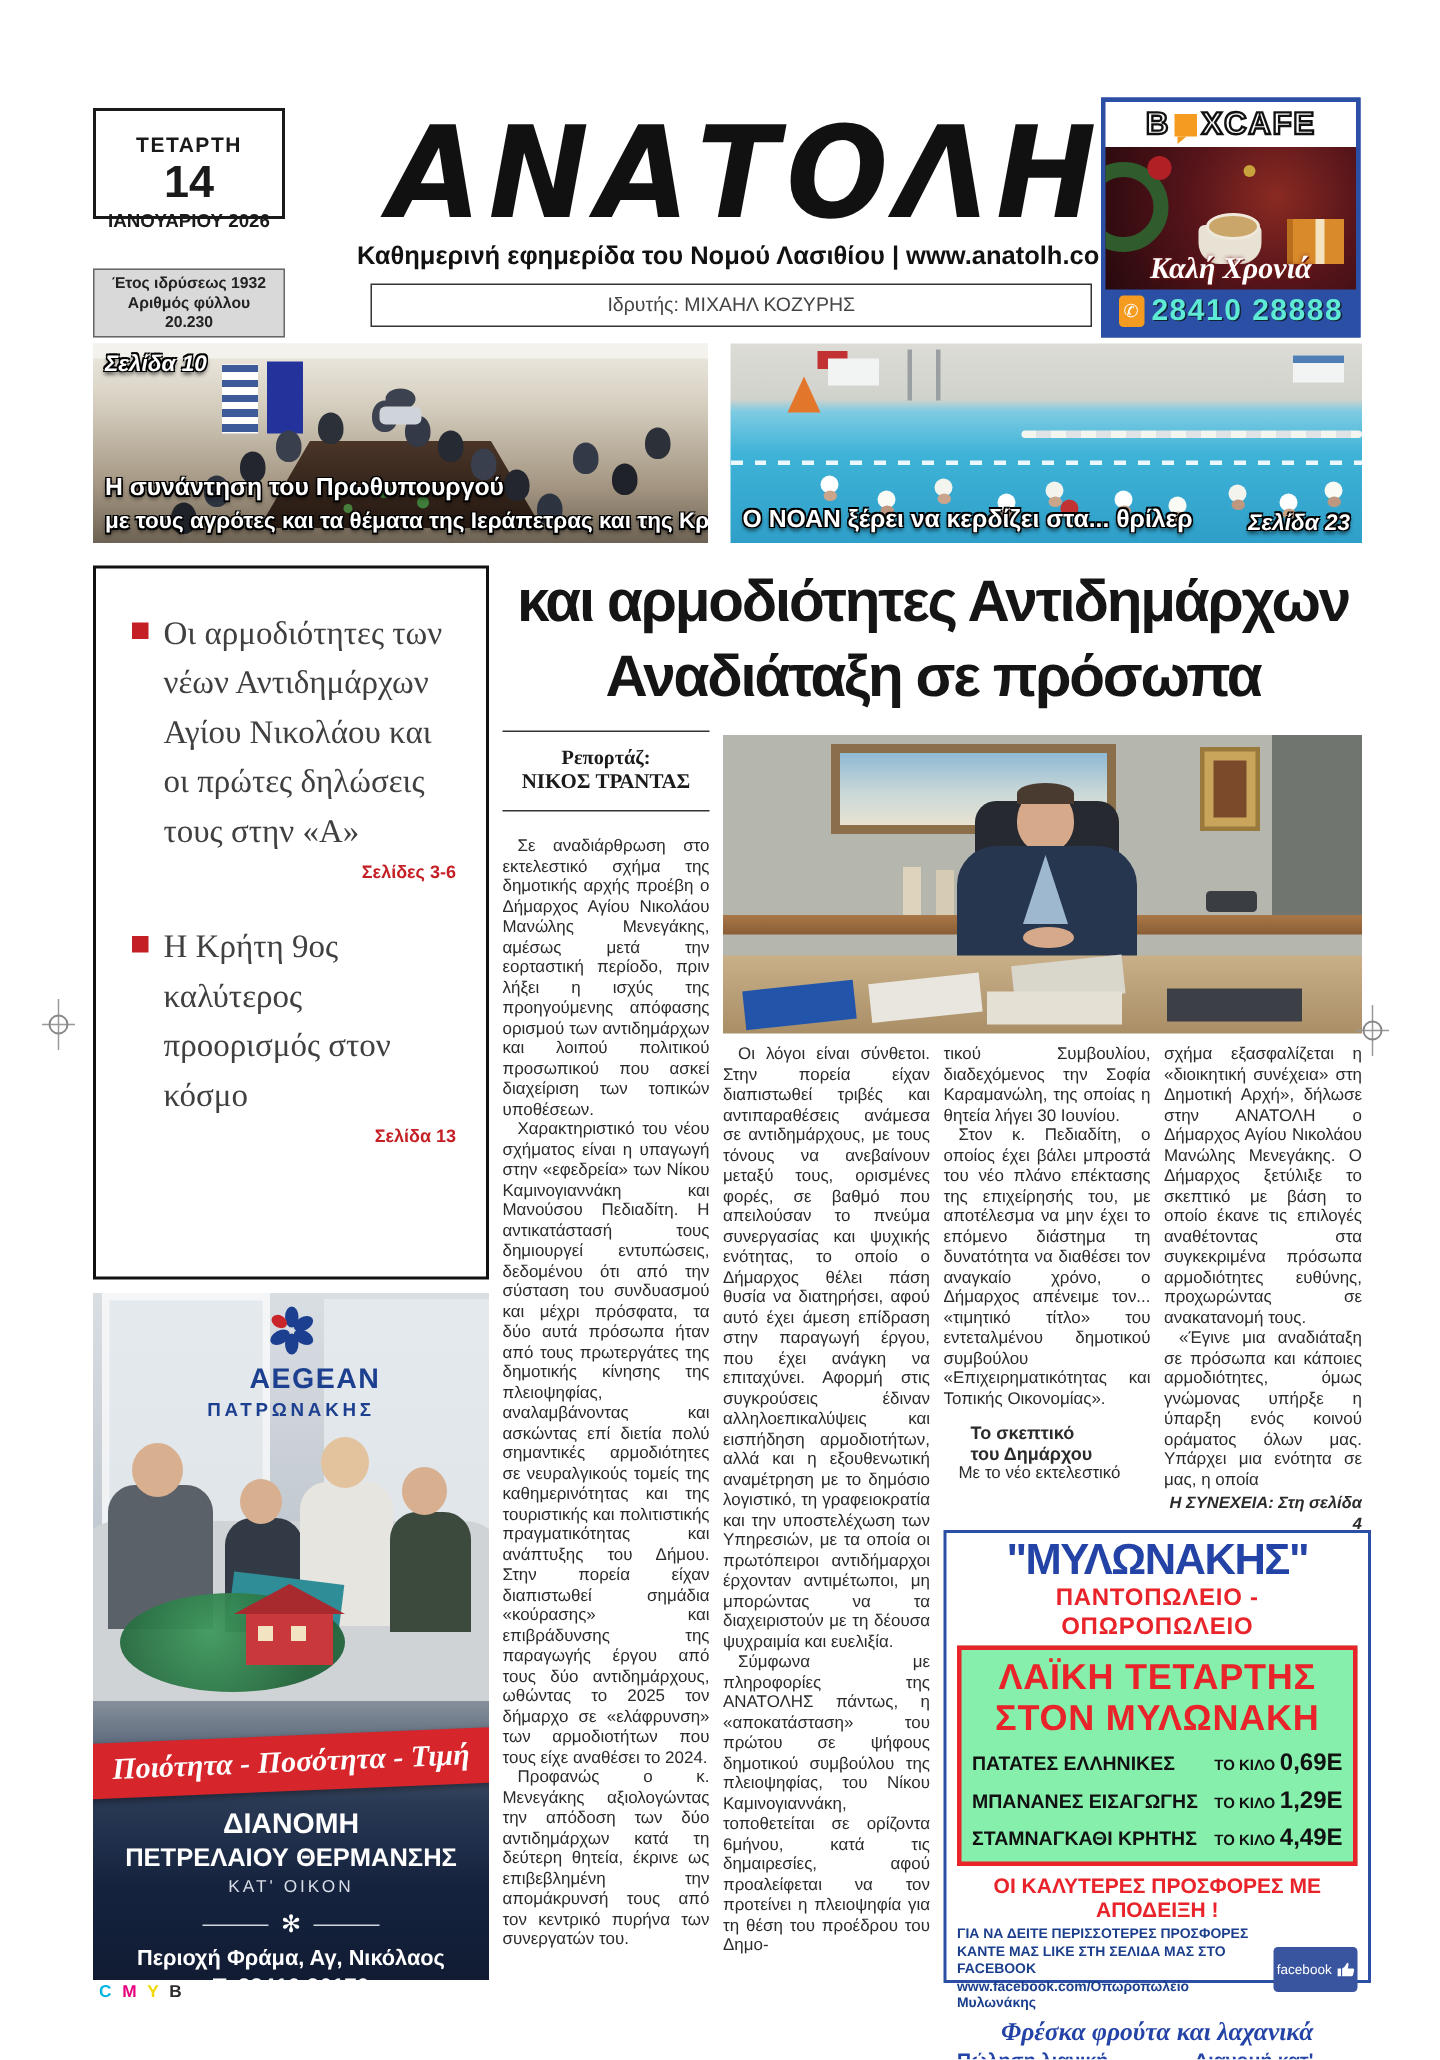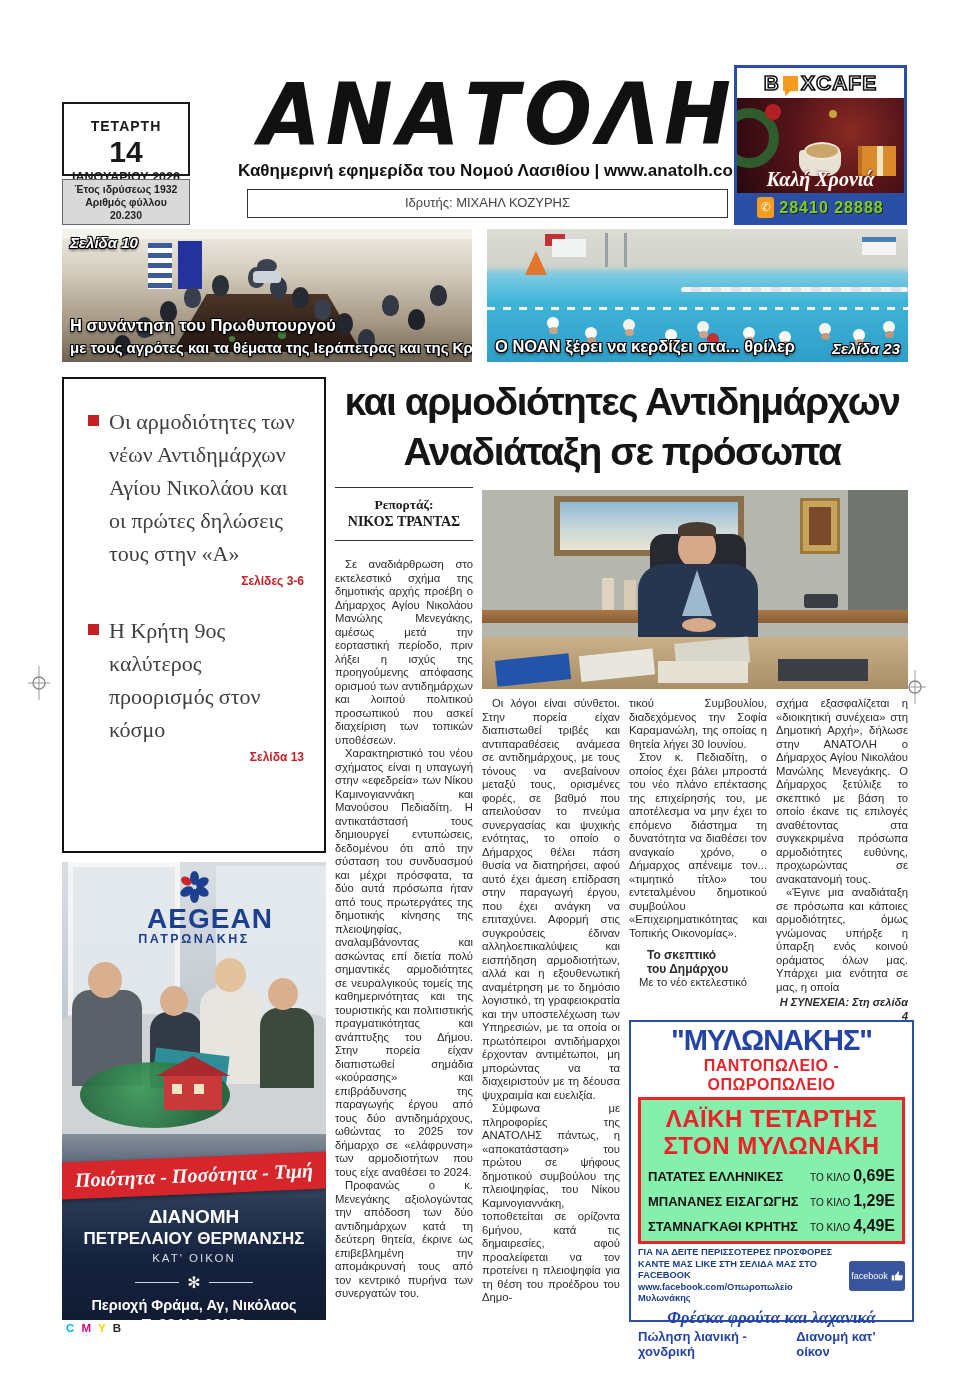--- a/index.html
+++ b/index.html
@@ -1,21 +1,21 @@
 <!DOCTYPE html>
 <html><head>
 <meta charset="utf-8">
 <style>
   * { margin:0; padding:0; box-sizing:border-box; }
   body { background:#fff; font-family:"Liberation Sans", sans-serif; }
   #page { position:relative; width:960px; height:1373px; margin:0 auto; background:#fff; overflow:hidden; color:#1a1a1a; }
   .abs { position:absolute; }
 
   
-  .date-box { left:62px; top:72px; width:128px; height:74px; border:2px solid #1a1a1a; text-align:center; padding-top:14px;margin-top:30px; }
+  .date-box { left:62px; top:72px; width:128px; height:74px; border:2px solid #1a1a1a; text-align:center; padding-top:14px; }
   .date-box .wd { font-size:14px; font-weight:bold; letter-spacing:1px; }
   .date-box .dy { font-size:30px; font-weight:bold; line-height:36px; }
   .date-box .my { font-size:12.5px; font-weight:bold; }
   .info-box { left:62px; top:179px; width:128px; height:46px; border:1px solid #666; background:#d9d9d9; text-align:center; padding-top:3px; }
   .info-box div { font-size:10.5px; font-weight:bold; line-height:13px; color:#222; }
   .masthead { left:238px; top:66px; width:498px; text-align:right; }
   .masthead .title { font-family:"DejaVu Sans", sans-serif; font-weight:bold; font-style:oblique; font-size:80px; line-height:94px; letter-spacing:5px; color:#111; transform:scaleY(1.06); transform-origin:top center; white-space:nowrap; }
   .tagline { left:238px; top:161px; width:498px; text-align:center; font-size:17px; font-weight:bold; color:#111; white-space:nowrap; }
   .founder-box { left:247px; top:189px; width:481px; height:29px; border:1.5px solid #333; text-align:center; line-height:26px; font-size:13px; color:#444; }
 
@@ -28,21 +28,21 @@
   .bc-photo { position:relative; height:95px; background:radial-gradient(circle at 68% 35%, #8a2a22 0%, #55141a 45%, #27090d 100%); overflow:hidden; }
   .bc-wreath { position:absolute; left:-18px; top:10px; width:60px; height:60px; border:10px solid #2f5b2d; border-radius:50%; }
   .bc-ball { position:absolute; left:28px; top:6px; width:16px; height:16px; border-radius:50%; background:#b02025; box-shadow:60px 2px 0 -4px #c8a23a, 34px 46px 0 -5px #7a1e20; }
   .bc-cup { position:absolute; left:62px; top:52px; width:42px; height:26px; background:#e8e2d5; border-radius:4px 4px 14px 14px; }
   .bc-cup:before { content:""; position:absolute; left:5px; top:-8px; width:32px; height:14px; border-radius:50%; background:#caa66a; border:2px solid #efe9dc; }
   .bc-gift { position:absolute; right:8px; top:48px; width:38px; height:30px; background:#d98a2b; border-left:4px solid #b96f1d; }
   .bc-gift:before { content:""; position:absolute; left:15px; top:0; width:6px; height:30px; background:#f3e3c0; }
   .bc-greet { position:absolute; left:0; right:0; bottom:2px; text-align:center; font-family:"Liberation Serif", serif; font-style:italic; font-weight:bold; font-size:20px; color:#fff; text-shadow:0 0 3px #7a1a1a, 1px 1px 0 #5d1313; }
   .bc-phone { height:29px; display:flex; align-items:center; justify-content:center; gap:5px; }
   .bc-phone .ic { width:17px; height:21px; background:#f49b20; border-radius:3px; color:#fff; font-size:12px; text-align:center; line-height:21px; }
-  .bc-phone .no { font-size:16px; font-weight:bold; color:#84cc16; letter-spacing:1px; text-shadow:1px 1px 0 #123; }
+  .bc-phone .no { font-size:20px; font-weight:bold; color:#5eead4; letter-spacing:1px; text-shadow:1px 1px 0 #123; }
 
   
   .teaser { overflow:hidden; }
   .teaser-left { left:62px; top:229px; width:410px; height:133px; background:linear-gradient(180deg,#efece4 0%, #d6cfc0 30%, #a39581 72%, #6d6253 100%); }
   .teaser-right { left:487px; top:229px; width:421px; height:133px; background:linear-gradient(180deg,#dddcd6 0%, #d0d2cc 28%, #7ecbe2 34%, #3fb3d8 55%, #2f9fc9 100%); }
   .shadowtxt { color:#fff; font-weight:bold; text-shadow:-1px -1px 0 #000,1px -1px 0 #000,-1px 1px 0 #000,1px 1px 0 #000,0 2px 3px rgba(0,0,0,.85); }
   .badge { font-size:15px; font-style:italic; }
   .cap { font-size:16.5px; line-height:21px; white-space:nowrap; }
   
   .mt-ceiling { position:absolute; left:0; top:0; width:100%; height:10px; background:#f4f2ec; }
@@ -127,21 +127,21 @@
   .ae-b { position:absolute; border-radius:18px 18px 0 0; }
   .ae-book { position:absolute; left:92px; top:190px; width:74px; height:30px; background:#2f8d98; transform:rotate(7deg); }
   .ae-rope { position:absolute; left:18px; top:200px; width:150px; height:66px; border-radius:50%; background:radial-gradient(circle at 40% 40%, #3f9a5d, #22633a 70%); opacity:.95; }
   .ae-house { position:absolute; left:102px; top:214px; width:58px; height:34px; background:#c9383a; }
   .ae-house:before { content:""; position:absolute; left:-8px; top:-20px; border-left:37px solid transparent; border-right:37px solid transparent; border-bottom:20px solid #a82a2e; }
   .ae-house:after { content:""; position:absolute; left:8px; top:8px; width:10px; height:10px; background:#f2e3c2; box-shadow:22px 0 0 #f2e3c2; }
   .ae-logo { position:absolute; left:0; right:0; top:8px; text-align:center; }
   .ae-flower { display:inline-block; position:relative; width:34px; height:32px; }
   .ae-flower i { position:absolute; left:13px; top:10px; width:9px; height:14px; border-radius:50%; background:#1d3f8f; }
   .ae-flower .d { background:#c9252b; width:8px; height:11px; }
-  .ae-brand { font-size:28px; font-weight:bold; color:#1d3f8f; letter-spacing:1px; line-height:26px;padding-left:32px; }
+  .ae-brand { font-size:19px; font-weight:bold; color:#1d3f8f; letter-spacing:1px; line-height:26px;padding-left:32px; }
   .ae-brandsub { font-size:12.5px; font-weight:bold; color:#1d3f8f; letter-spacing:2.5px; }
   .ae-banner { position:absolute; left:-8px; top:295px; width:280px; height:37px; background:#d6252b; transform:rotate(-2.4deg); box-shadow:0 2px 4px rgba(0,0,0,.4); text-align:center; }
   .ae-banner span { font-family:"Liberation Serif", serif; font-style:italic; font-weight:bold; font-size:20px; color:#fff; line-height:37px; }
   .ae-bottom { position:absolute; left:0; right:0; top:344px; text-align:center; color:#fff; }
   .ae-l1 { font-size:19px; font-weight:bold; line-height:22px; }
   .ae-l2 { font-size:17px; font-weight:bold; line-height:21px; }
   .ae-l3 { font-size:11.5px; letter-spacing:2px; color:#d9dee8; line-height:18px; }
   .ae-div { display:flex; align-items:center; justify-content:center; gap:8px; margin:6px 0 4px; color:#fff; }
   .ae-div:before,.ae-div:after { content:""; width:44px; height:1px; background:#cfd6e0; }
   .ae-loc { font-size:14.5px; font-weight:bold; line-height:19px; }
@@ -149,21 +149,21 @@
 
   
   .mylo { left:629px; top:1020px; width:285px; height:302px; border:2.5px solid #2a4fa5; background:#fff; padding:2px 7px; }
   .ml-title { text-align:center; font-size:29px; font-weight:bold; color:#2443a6; letter-spacing:-1px; line-height:32px; }
   .ml-sub { text-align:center; font-size:16px; font-weight:bold; color:#e8232a; letter-spacing:.5px; line-height:19px; }
   .ml-promo { border:3px solid #e8232a; background:#86efac; margin-top:3px; padding:5px 7px 6px; }
   .ml-promo .p1 { text-align:center; font-size:24px; font-weight:bold; color:#e8232a; line-height:27px; letter-spacing:.5px; }
   .ml-items { margin-top:8px; }
   .ml-row { display:flex; align-items:baseline; justify-content:space-between; margin-top:7px; }
   .ml-row .nm { font-size:13px; font-weight:bold; color:#111; }
-  .ml-row .un { font-size:10px; font-weight:normal; color:#111; margin-right:3px; }
+  .ml-row .un { font-size:10px; font-weight:bold; color:#111; margin-right:3px; }
   .ml-row .pr { font-size:16px; font-weight:bold; color:#111; }
   .ml-offers { text-align:center; font-size:14px; font-weight:bold; color:#e8232a; margin-top:5px; line-height:16px; }
   .ml-fbrow { display:flex; align-items:center; gap:6px; margin-top:3px; }
   .ml-fbtxt div { font-size:9.3px; font-weight:bold; color:#1a3e8c; line-height:11.5px; }
   .ml-fbbox { flex:0 0 56px; height:30px; background:#3a559f; border-radius:3px; display:flex; align-items:center; justify-content:center; gap:3px; }
   .ml-fbbox span { color:#fff; font-size:9px; }
   .ml-fresh { text-align:center; font-family:"Liberation Serif", serif; font-style:italic; font-weight:bold; font-size:17px; color:#2443a6; margin-top:3px; line-height:20px; }
   .ml-salerow { display:flex; justify-content:space-between; font-size:13px; font-weight:bold; color:#2443a6; margin-top:1px; }
 
   
@@ -360,20 +360,21 @@
         <div class="ml-row">
           <span class="nm">ΜΠΑΝΑΝΕΣ ΕΙΣΑΓΩΓΗΣ</span>
           <span><span class="un">ΤΟ ΚΙΛΟ</span><span class="pr">1,29Ε</span></span>
         </div>
         <div class="ml-row">
           <span class="nm">ΣΤΑΜΝΑΓΚΑΘΙ ΚΡΗΤΗΣ</span>
           <span><span class="un">ΤΟ ΚΙΛΟ</span><span class="pr">4,49Ε</span></span>
         </div>
       </div>
     </div>
+    <div class="ml-offers">ΟΙ ΚΑΛΥΤΕΡΕΣ ΠΡΟΣΦΟΡΕΣ ΜΕ ΑΠΟΔΕΙΞΗ !</div>
     <div class="ml-fbrow">
       <div class="ml-fbtxt">
         <div>ΓΙΑ ΝΑ ΔΕΙΤΕ ΠΕΡΙΣΣΟΤΕΡΕΣ ΠΡΟΣΦΟΡΕΣ</div>
         <div>ΚΑΝΤΕ ΜΑΣ LIKE ΣΤΗ ΣΕΛΙΔΑ ΜΑΣ ΣΤΟ FACEBOOK</div>
         <div>www.facebook.com/Οπωροπωλείο Μυλωνάκης</div>
       </div>
       <div class="ml-fbbox">
         <span>facebook</span>
         <svg width="12" height="12" viewBox="0 0 16 16">
             <path d="M5 7v7h8.2c.9 0 1.5-.5 1.6-1.3l.9-4.2c.2-.9-.5-1.5-1.3-1.5H10l.7-3.2C10.9 2.6 10.3 2 9.5 2L7 5.8 5 7z M1 7h3v7H1z" fill="#fff"></path>

